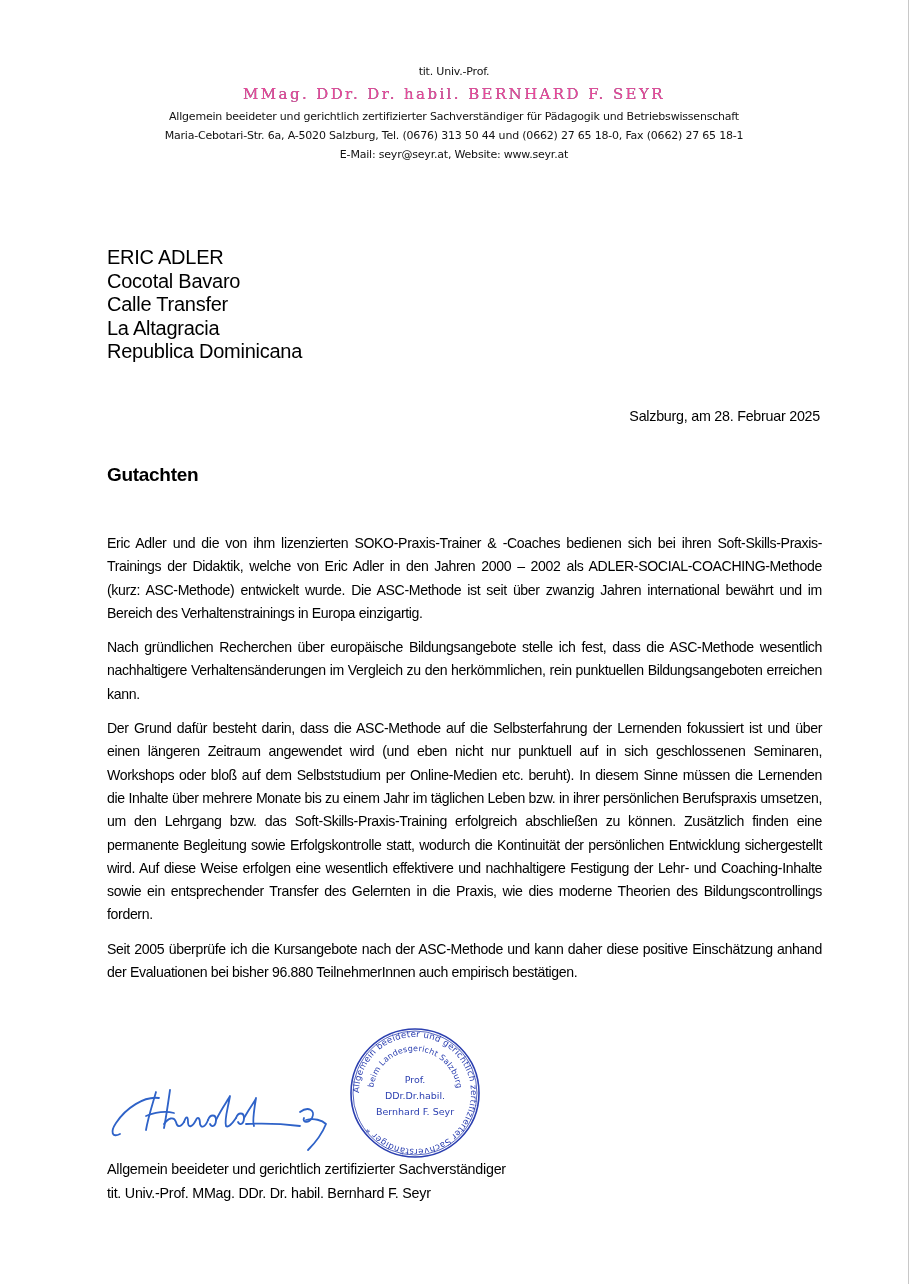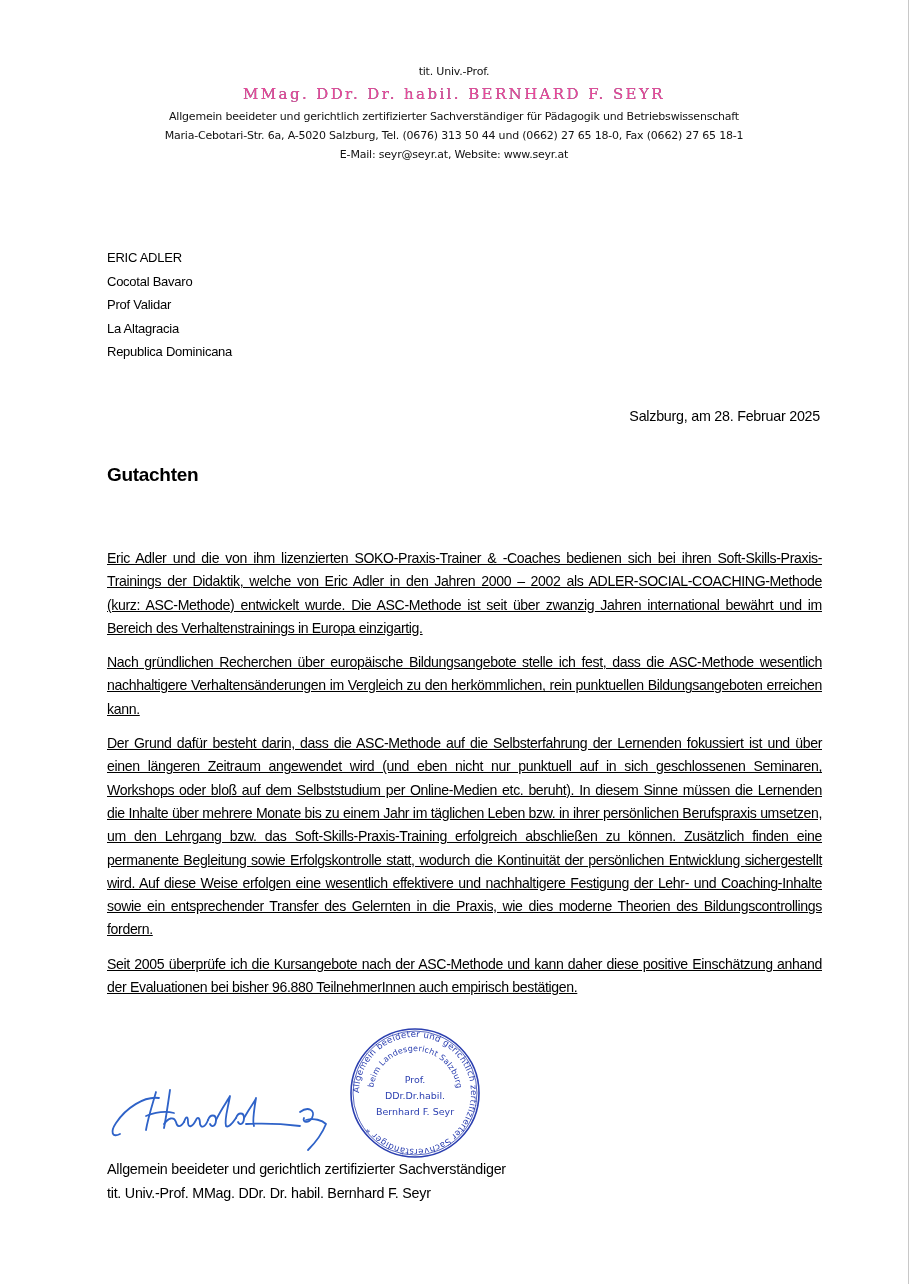--- a/index.html
+++ b/index.html
@@ -47,21 +47,21 @@
     margin-top: 2px;
     margin-bottom: 1px;
     font-weight: normal;
     text-shadow: 0 0 0.3px #4a5d7a;
   }
   .recipient {
     position: absolute;
     left: 107px;
     top: 246px;
     line-height: 23.5px;
-    font-size: 13px;
+    font-size: 20px;
     letter-spacing: -0.25px;
   }
   .recipient div { white-space: nowrap; }
   .date {
     position: absolute;
     right: 88px;
     top: 379px;
     font-size: 14.3px;
     letter-spacing: -0.25px;
     white-space: nowrap;
@@ -71,28 +71,27 @@
     position: absolute;
     left: 107px;
     top: 464px;
     font-size: 19px;
     font-weight: bold;
     letter-spacing: -0.3px;
   }
   .content {
     position: absolute;
     left: 107px;
-    top: 547px;
+    top: 532px;
     width: 715px;
     font-size: 14.1px;
     line-height: 23.3px;
     letter-spacing: -0.35px;
     text-align: justify;
     hyphens: manual;
-    text-decoration: underline;
   }
   .content p {
     margin: 0 0 11px 0;
   }
   .signature {
     position: absolute;
     left: 104px;
     top: 1078px;
     width: 240px;
     height: 80px;
@@ -123,21 +122,21 @@
     <div class="pre-title">tit. Univ.-Prof.</div>
     <div class="name">MMag. DDr. Dr. habil. BERNHARD F. SEYR</div>
     <div>Allgemein beeideter und gerichtlich zertifizierter Sachverständiger für Pädagogik und Betriebswissenschaft</div>
     <div>Maria-Cebotari-Str. 6a, A-5020 Salzburg, Tel. (0676) 313 50 44 und (0662) 27 65 18-0, Fax (0662) 27 65 18-1</div>
     <div>E-Mail: seyr@seyr.at, Website: www.seyr.at</div>
   </header>
 
   <section class="recipient">
     <div>ERIC ADLER</div>
     <div>Cocotal Bavaro</div>
-    <div>Prof Validar</div>
+    <div>Calle Transfer</div>
     <div>La Altagracia</div>
     <div>Republica Dominicana</div>
   </section>
 
   <div class="date">Salzburg, am 28. Februar 2025</div>
 
   <h1 class="heading" style="margin:0;">Gutachten</h1>
 
   <main class="content">
     <p>Eric Adler und die von ihm lizenzierten SOKO-Praxis-Trainer &amp; -Coaches bedienen sich bei ihren Soft-Skills-Praxis-Trainings der Didaktik, welche von Eric Adler in den Jahren 2000 – 2002 als ADLER-SOCIAL-COACHING-Methode (kurz: ASC-Methode) entwickelt wurde. Die ASC-Methode ist seit über zwanzig Jahren international bewährt und im Bereich des Verhaltenstrainings in Europa einzigartig.</p>

